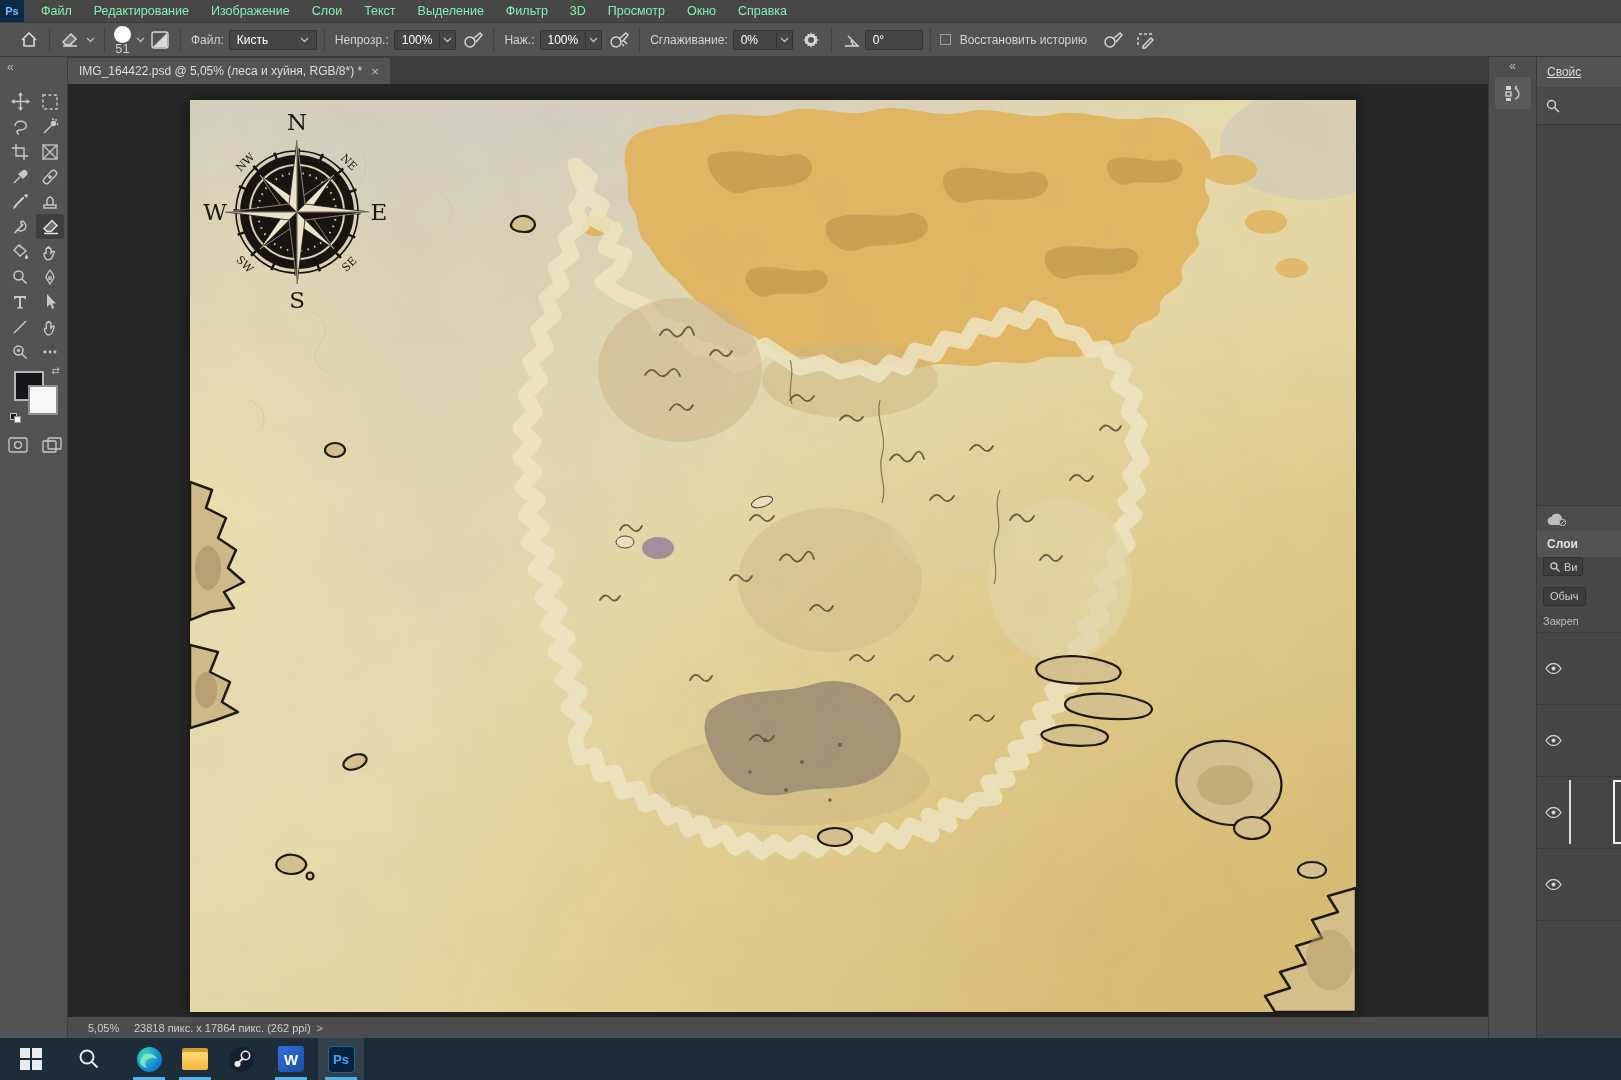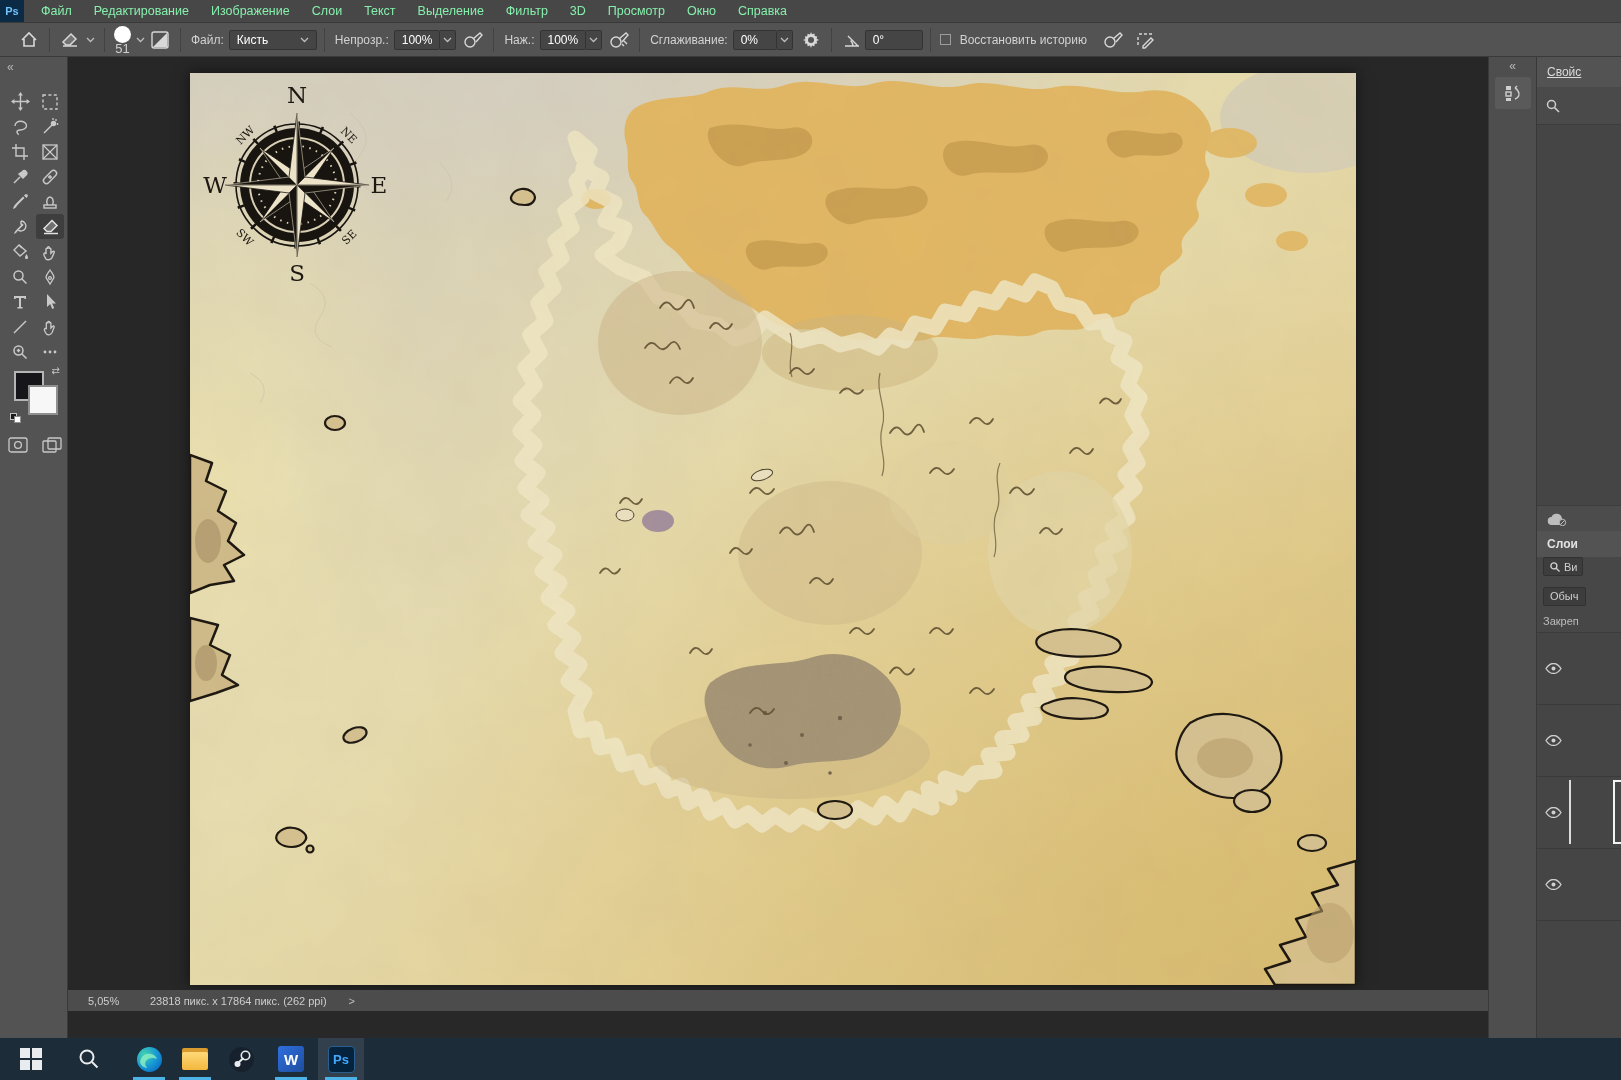--- a/index.html
+++ b/index.html
@@ -39,21 +39,21 @@
   .mini-default .a { position:absolute; left:0; top:0; width:7px; height:7px; background:#1a1a1a; border:1px solid #c2c2c2; }
   .mini-default .b { position:absolute; left:4px; top:3px; width:7px; height:7px; background:#fff; border:1px solid #8f8f8f; }
   .tb-bottom { position:absolute; left:8px; top:380px; display:flex; gap:14px; }
 
   .centercol { position:absolute; left:68px; top:57px; width:1420px; height:981px; }
   .tabbar { height:27px; background:#3c3c3c; display:flex; align-items:flex-end; }
   .tab { height:26px; background:#535353; color:#dedede; font-size:12px; padding:0 11px; display:flex; align-items:center; gap:9px; border-radius:2px 2px 0 0; }
   .tab-close { color:#bdbdbd; font-size:13px; }
   .canvas-area { position:relative; height:933px; background:#272727; overflow:hidden; }
   .map-wrap { position:absolute; left:122px; top:16px; width:1166px; height:912px; box-shadow:0 0 14px rgba(0,0,0,.55); }
-  .statusbar { height:21px; background:#4c4c4c; display:flex; align-items:center; color:#cdcdcd; font-size:11px; gap:22px; padding-left:20px; }
+  .statusbar { height:21px; background:#4c4c4c; display:flex; align-items:center; color:#cdcdcd; font-size:11px; gap:6px; padding-left:20px; }
   .statusbar .zoomval { min-width:40px; }
   .statusbar .chev { color:#bdbdbd; }
 
   .iconstrip { position:absolute; left:1488px; top:57px; width:48px; height:981px; background:#4e4e4e; border-left:1px solid #3a3a3a; }
   .is-collapse { text-align:center; color:#b9b9b9; font-size:12px; padding-top:2px; }
   .is-btn { width:36px; height:32px; margin:4px auto 0; background:#5a5a5a; border-radius:3px; display:flex; align-items:center; justify-content:center; }
 
   .rightpanel { position:absolute; left:1536px; top:57px; width:85px; height:981px; background:#454545; border-left:1px solid #383838; overflow:hidden; }
   .rp-header { height:30px; background:#535353; color:#dadada; font-size:12px; display:flex; align-items:center; padding-left:10px; white-space:nowrap; overflow:hidden;text-decoration:underline; }
   .rp-searchzone { height:38px; background:#4a4a4a; display:flex; align-items:center; padding-left:8px; border-bottom:1px solid #3c3c3c; }
@@ -366,20 +366,26 @@
             <circle cx="10" cy="8" r="3.4"></circle>
           </svg></span>
       <span><svg width="20" height="16" viewBox="0 0 20 16" fill="none" stroke="#c9c9c9" stroke-width="1.3">
             <rect x="1" y="4" width="13" height="11" rx="1"></rect>
             <rect x="6" y="1" width="13" height="11" rx="1"></rect>
           </svg></span>
     </div>
   </div>
 
   <div class="centercol">
+    <div class="tabbar">
+      <div class="tab">
+        <span>IMG_164422.psd @ 5,05% (леса и хуйня, RGB/8*) *</span>
+        <span class="tab-close">×</span>
+      </div>
+    </div>
 
     <div class="canvas-area">
       <div class="map-wrap">
         <svg width="1166" height="912" viewBox="0 0 1166 912">
           <defs>
             <linearGradient id="sea" x1="0" y1="0" x2="1" y2="1">
               <stop offset="0" stop-color="#d6d0bf"></stop>
                 <stop offset="0.25" stop-color="#ddd5b6"></stop>
               <stop offset="0.45" stop-color="#e7dcae"></stop>
                 <stop offset="0.7" stop-color="#e5d39a"></stop>

